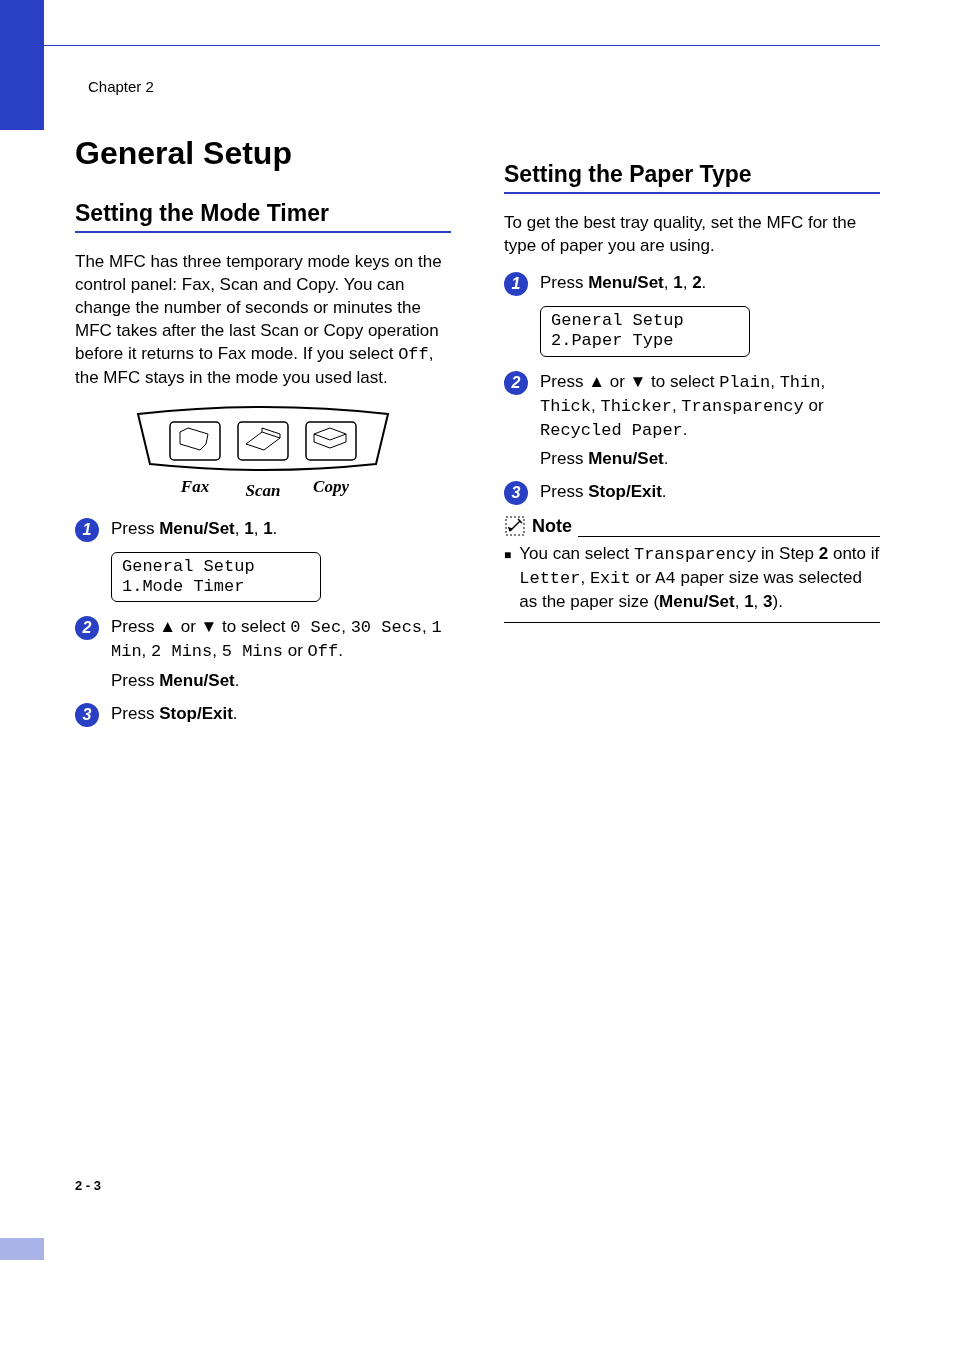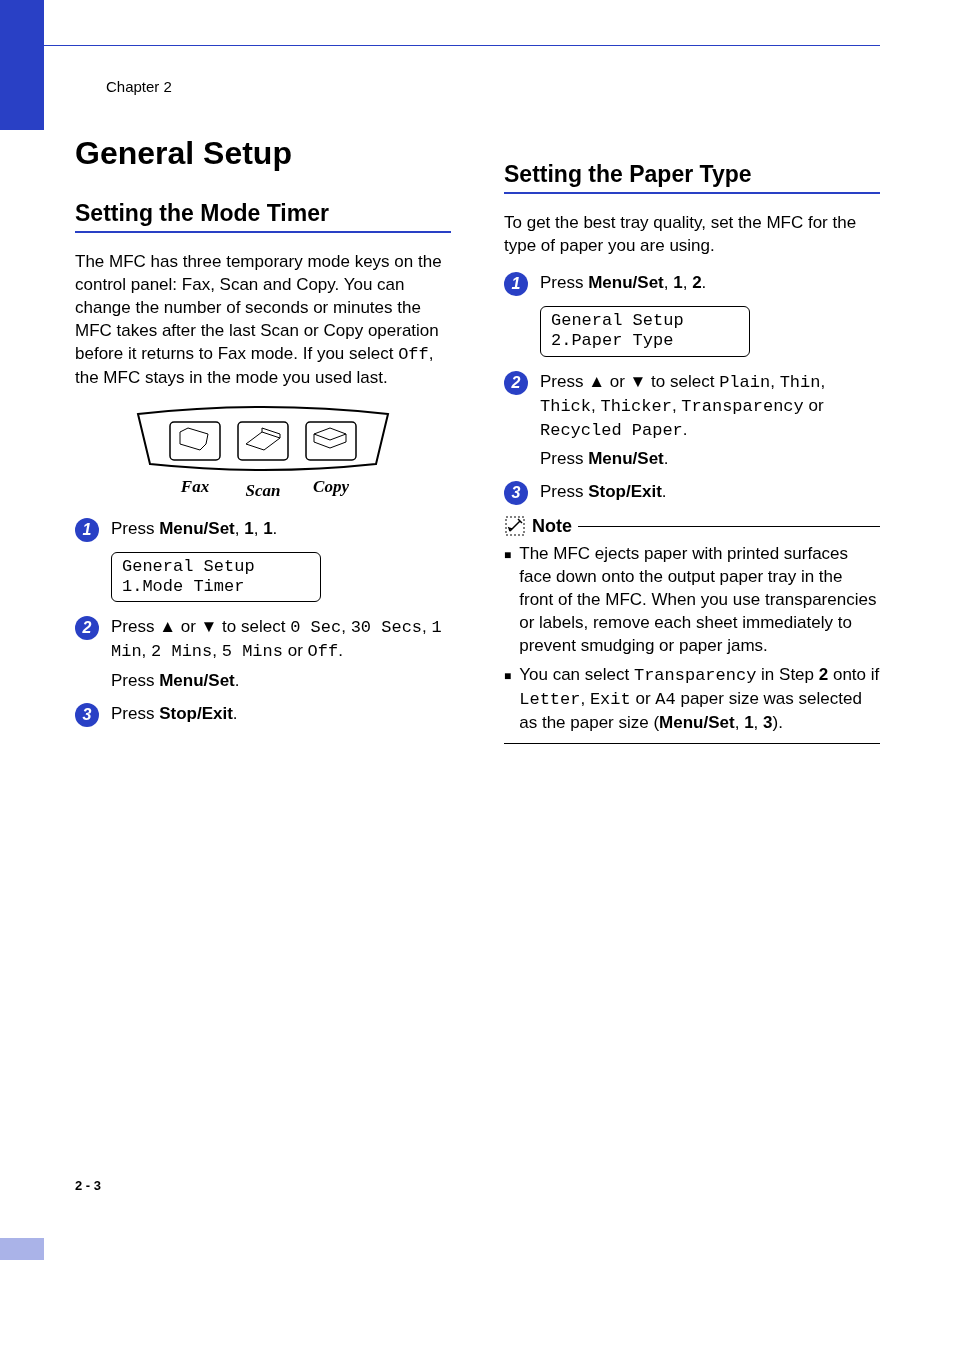--- a/index.html
+++ b/index.html
@@ -30,21 +30,21 @@
     .hr-top {
       position: absolute;
       left: 44px;
       top: 45px;
       width: 836px;
       height: 1px;
       background: #2940c5;
     }
     .chapter {
       position: absolute;
-      left: 106px;
+      left: 88px;
       top: 78px;
       font-size: 15px;
       color: #000;
     }
     .page-num {
       position: absolute;
       left: 75px;
       top: 1178px;
       font-size: 13px;
       font-weight: bold;
@@ -115,21 +115,21 @@
       margin: 10px 0 14px 36px;
       line-height: 1.2;
     }
     .panel-illus {
       margin: 8px auto 14px;
       display: block;
     }
     b { font-weight: bold; }
     .note-header {
       display: flex;
-      align-items: center;
+      align-items: flex-end;
       gap: 6px;
       margin-top: 8px;
       margin-bottom: 6px;
     }
     .note-header .label {
       font-size: 18px;
       font-weight: bold;
     }
     .note-header .line {
       flex: 1;
@@ -259,23 +259,20 @@
     <div class="note-header">
       <svg width="22" height="22">
         <rect x="2" y="2" width="18" height="18" fill="none" stroke="#000" stroke-dasharray="2 2"></rect>
         <path d="M 6 16 L 16 6 M 6 16 l -1 -3 l 3 1 M 14 4 l 4 4" stroke="#000" fill="none" stroke-width="1.5"></path>
       </svg>
       <span class="label">Note</span>
       <div class="line"></div>
     </div>
 
     <ul class="note-list">
-      <li>
-          <span>The MFC ejects paper with printed surfaces face down onto the output paper tray in the front of the MFC. When you use transparencies or labels, remove each sheet immediately to prevent smudging or paper jams.</span>
-        </li>
       <li>
           <span>
         <span>You can select </span><span class="mono">Transparency</span><span> in Step </span><b>2</b><span> onto if </span><span class="mono">Letter</span><span>, </span><span class="mono">Exit</span><span> or </span><span class="mono">A4</span><span> paper size was selected as the paper size (</span><b>Menu/Set</b><span>, </span><b>1</b><span>, </span><b>3</b><span>).</span>
       </span>
         </li>
     </ul>
     <div class="note-end"></div>
   </div>
 </div>
 

